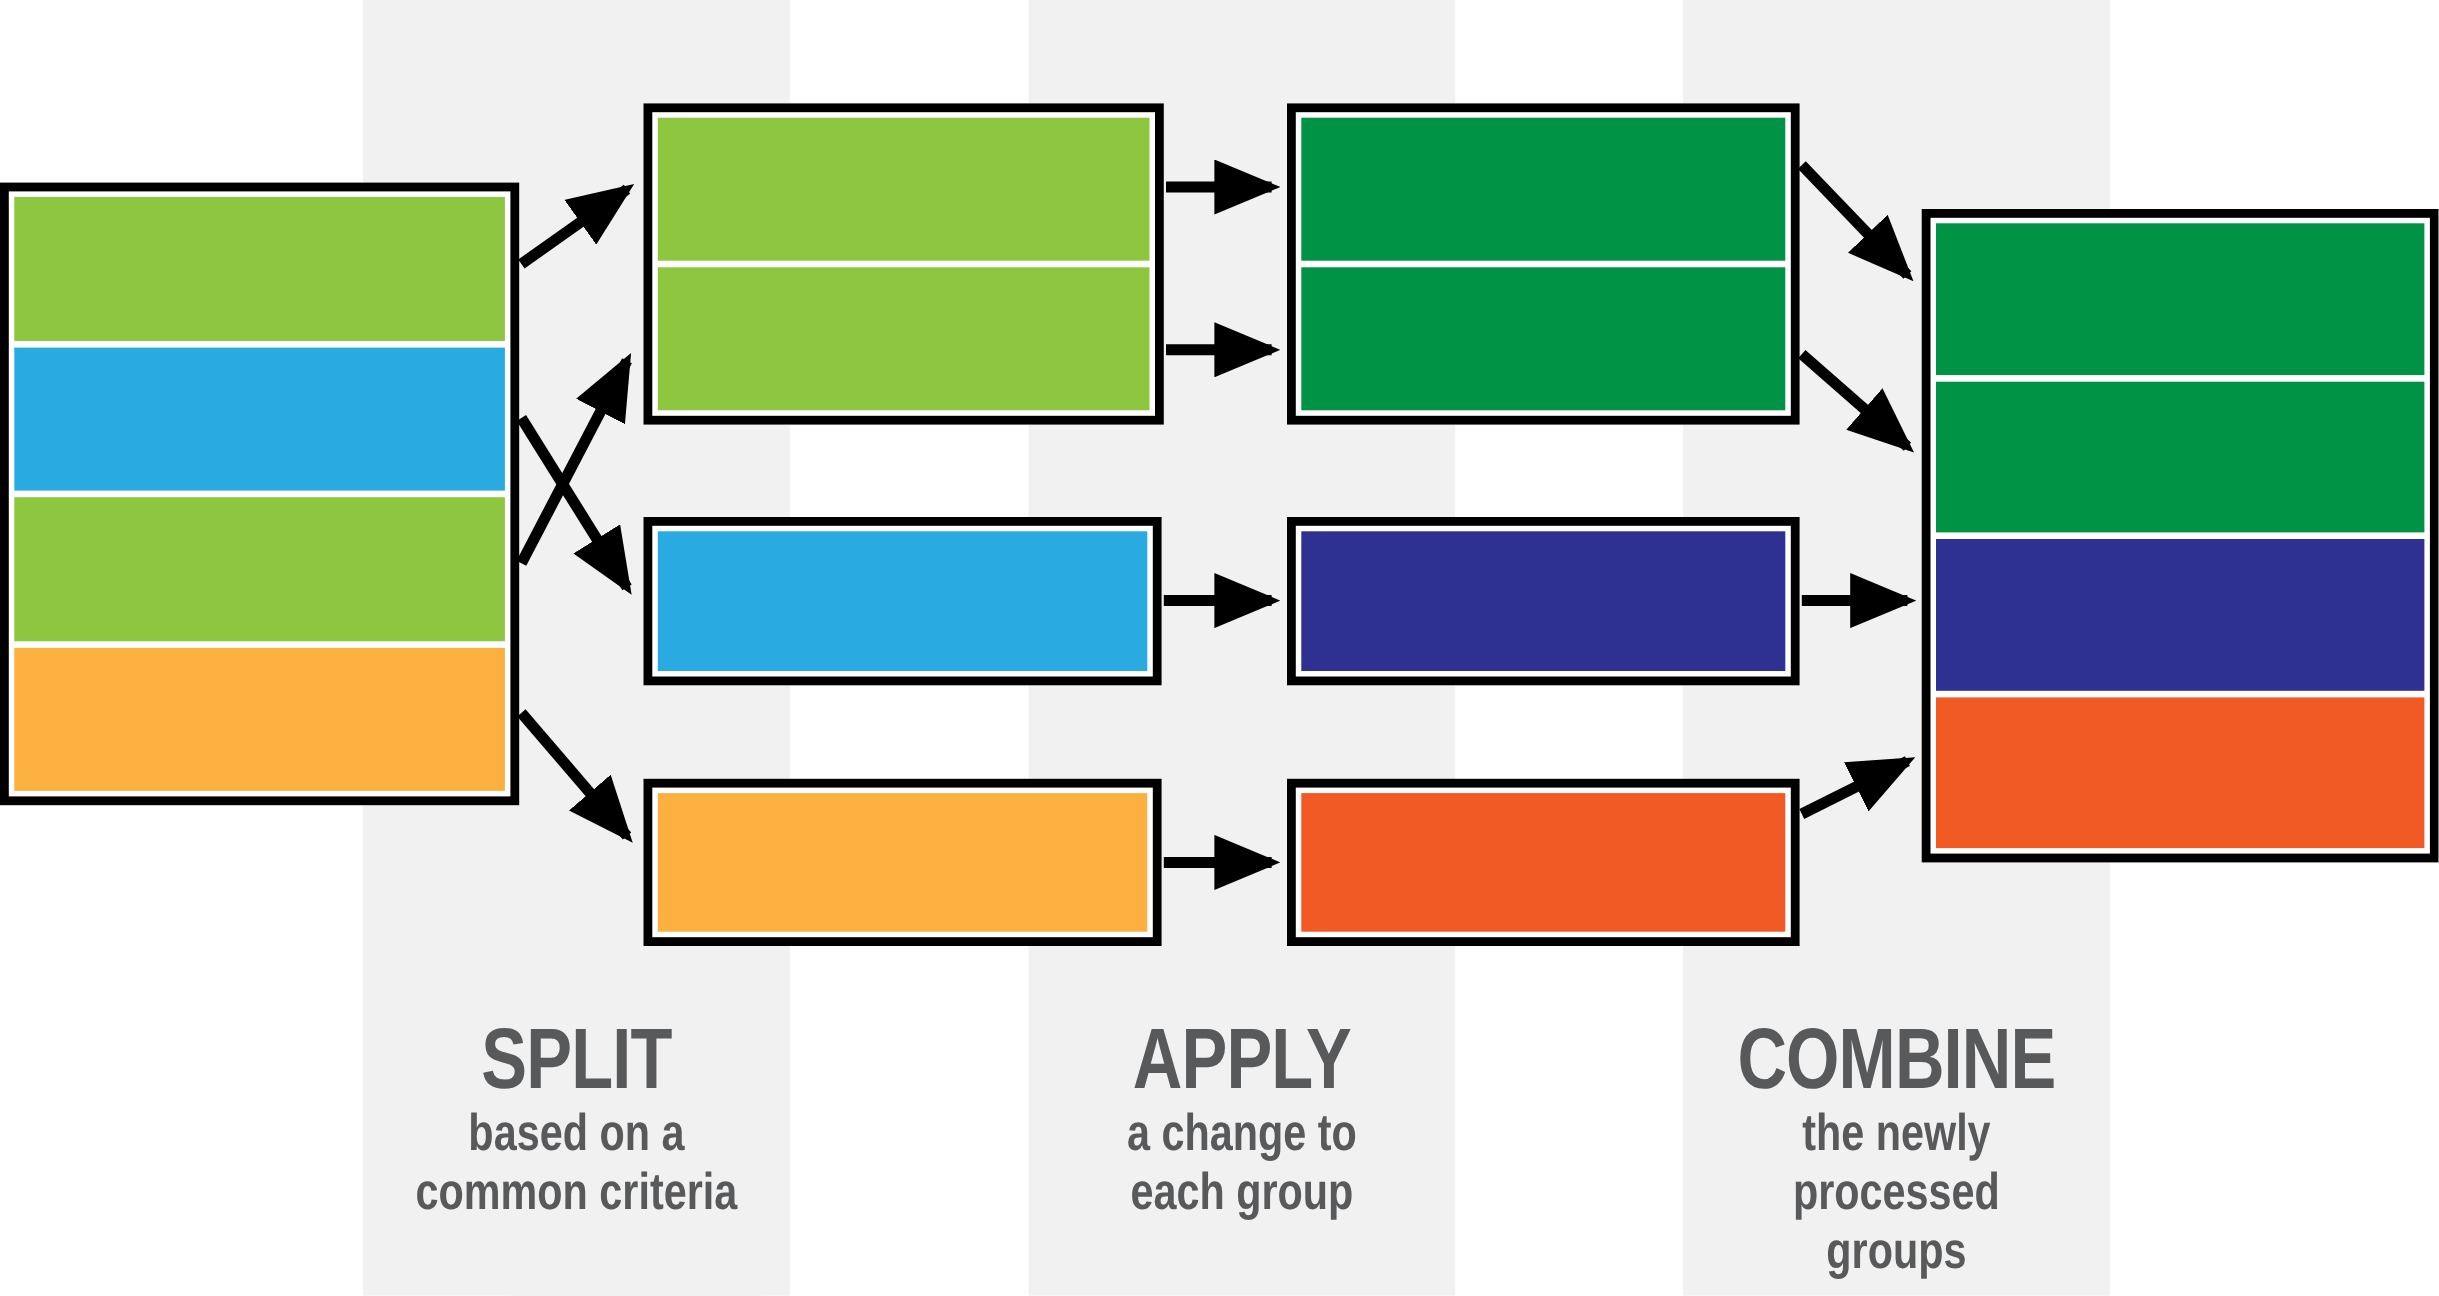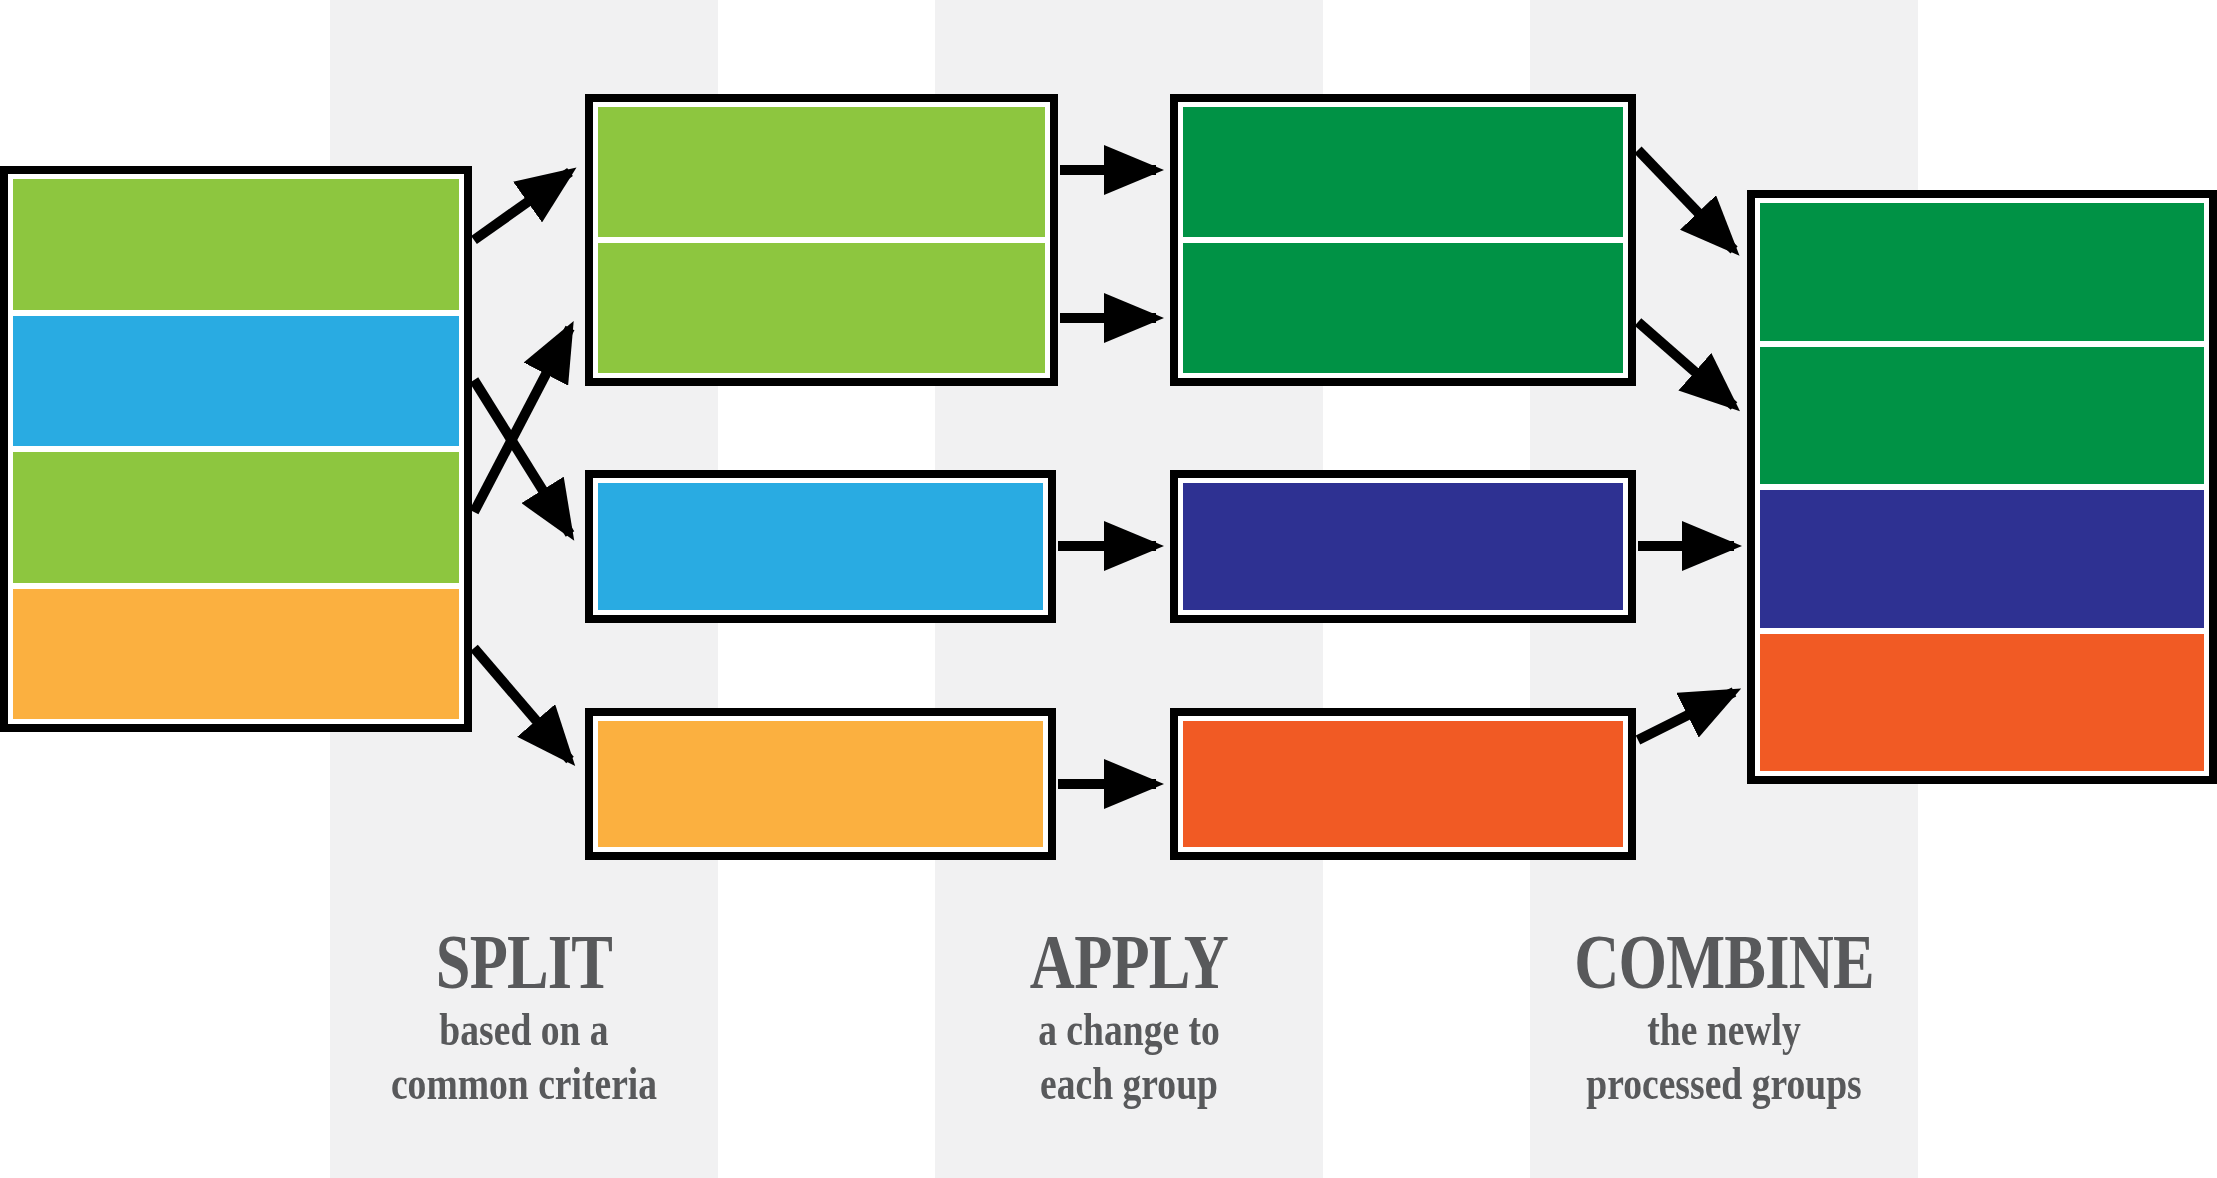--- a/index.html
+++ b/index.html
@@ -1,21 +1,21 @@
 <!DOCTYPE html>
 <html style="--light_green: #8dc63f; --blue: #29abe2; --orange: #fbb040; --dark_green: #009245; --navy: #2e3192; --red_orange: #f15a24; --stripe_gray: #f1f1f2; --label_gray: #58595b; --ink: #000000; --box_bg: #ffffff;"><head>
 <meta charset="utf-8">
 <style>
   html,body{margin:0;padding:0;}
   .canvas{
     position:relative;
     width:2217px;height:1178px;
     background:var(--box_bg,#fff);
     overflow:hidden;
-    font-family:Liberation Serif, serif;
+    font-family:Liberation Sans, sans-serif;
   }
   .stripe{
     position:absolute;top:0;bottom:0;width:388px;
     background:var(--stripe_gray,#f1f1f2);
     z-index:0;
   }
   .stripe.s1{left:330px;}
   .stripe.s2{left:935px;}
   .stripe.s3{left:1530px;}
 

